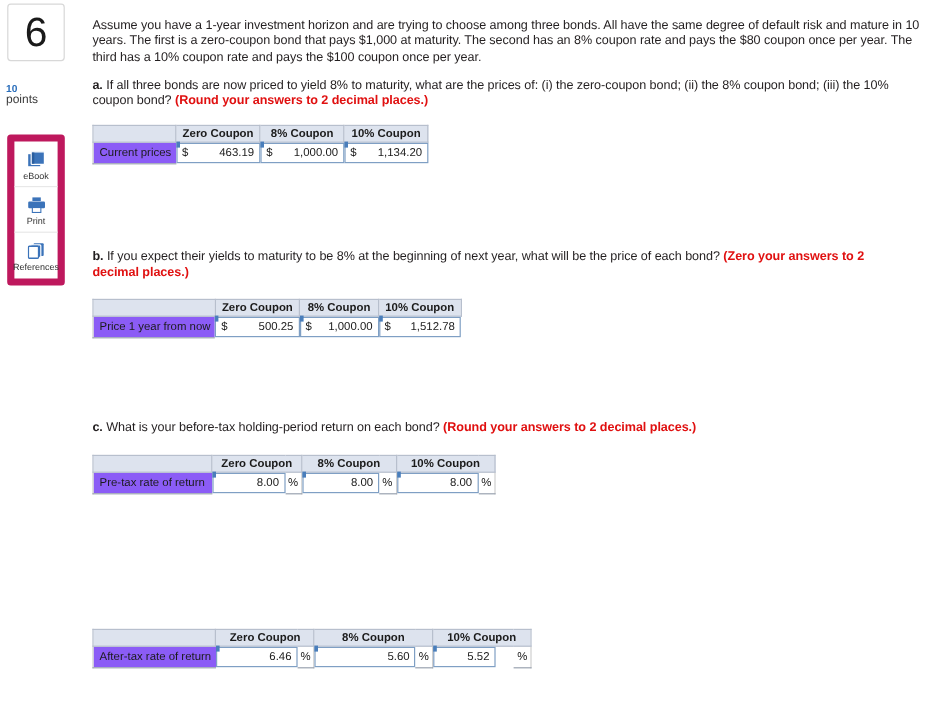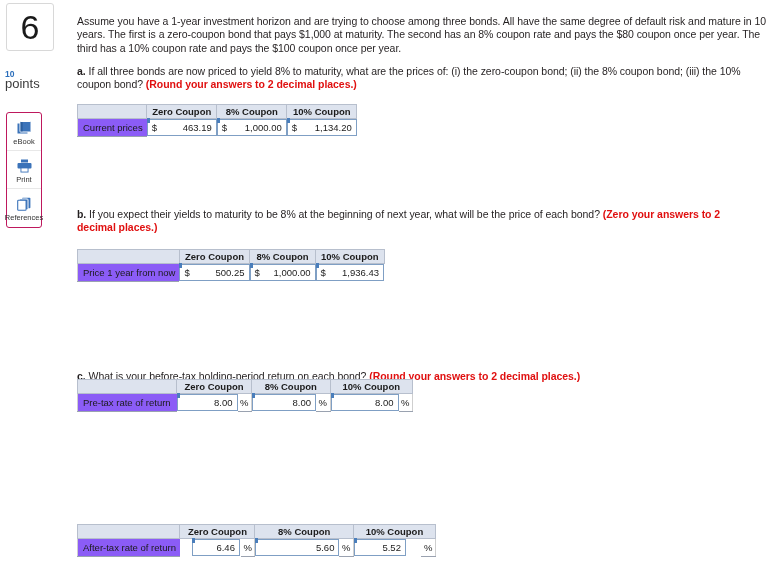--- a/index.html
+++ b/index.html
@@ -25,26 +25,26 @@
     background: #fff;
     display: flex; align-items: center; justify-content: center;
   }
   .qnum-box .num {
     font-size: 34px; line-height: 34px; font-weight: 400; color: #1a1a1a;
     font-family: "Liberation Sans", sans-serif;
   }
 
   .points { position: absolute; left: 5px; top: 69px; width: 54px; }
   .points .pts-val { font-size: 8.5px; color: #2a6ebb; font-weight: 700; line-height: 10px; }
-  .points .pts-lbl { font-size: 13px; color: #3b3b3b; line-height: 10px; }
+  .points .pts-lbl { font-size: 10px; color: #3b3b3b; line-height: 10px; }
 
   .toolgroup {
     position: absolute; left: 6px; top: 112px;
-    width: 36px;
-    border: 1px solid #be185d;
+    width: 48px;
+    border: 6px solid #be185d;
     border-radius: 3px;
     background: #fff;
   }
   .toolbtn {
     height: 38px;
     display: flex; flex-direction: column; align-items: center; justify-content: center;
     border-bottom: 1px solid #e8e8e8;
     cursor: pointer;
   }
   .toolbtn:last-child { border-bottom: none; }
@@ -253,28 +253,28 @@
           <div class="inputcell">
             <span class="tick"></span>
             <span class="cur">$</span>
             <span class="val">1,000.00</span>
           </div>
         </td>
         <td>
           <div class="inputcell">
             <span class="tick"></span>
             <span class="cur">$</span>
-            <span class="val">1,936.43</span>
+            <span class="val">1,512.78</span>
           </div>
         </td>
       </tr>
     </tbody>
       </table>
 
-    <div class="para" style="left:7px; top:350px; width:660px;margin-top:20px;">
+    <div class="para" style="left:7px; top:350px; width:660px;">
       <b>c.</b>
       <span>What is your before-tax holding-period return on each bond?</span>
       <span class="red">(Round your answers to 2 decimal places.)</span>
     </div>
 
     <table class="xtable" style="left:7px; top:379px;">
       <tbody>
           <tr>
         <td class="hdr-blank" style="width:99px;"></td>
         <td class="hdr" colspan="2" style="width:75px;">Zero Coupon</td>
@@ -313,21 +313,21 @@
       <tbody>
           <tr>
         <td class="hdr-blank" style="width:99px;"></td>
         <td class="hdr" colspan="2" style="width:75px;">Zero Coupon</td>
         <td class="hdr" colspan="2" style="width:78px;">8% Coupon</td>
         <td class="hdr" colspan="2" style="width:82px;">10% Coupon</td>
       </tr>
       <tr>
         <td class="rowlbl">After-tax rate of return</td>
         <td>
-          <div class="inputcell" style="width:48px;margin-left:12px;">
+          <div class="inputcell" style="width:68px;">
             <span class="tick"></span>
             <span class="val">6.46</span>
           </div>
         </td>
         <td class="pctcell">%</td>
         <td>
           <div class="inputcell" style="width:84px;">
             <span class="tick"></span>
             <span class="val">5.60</span>
           </div>

